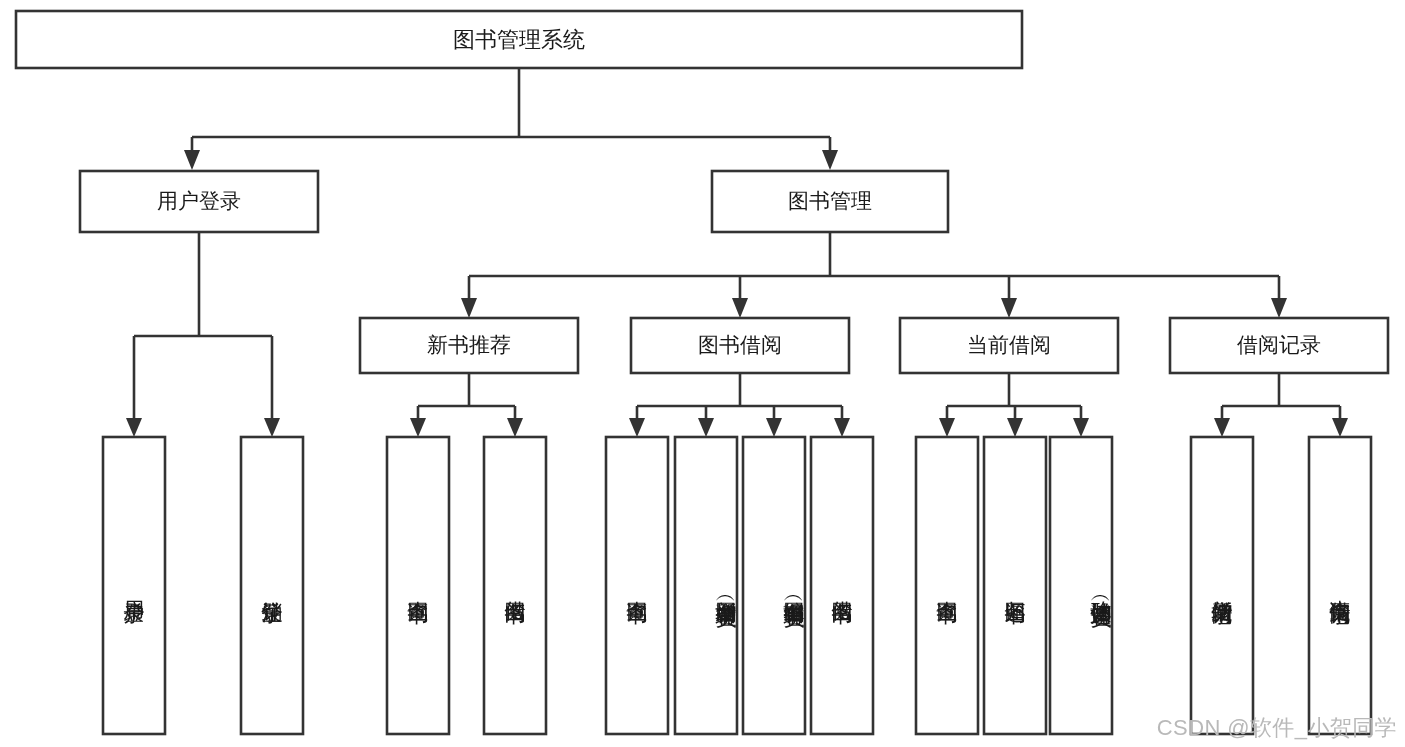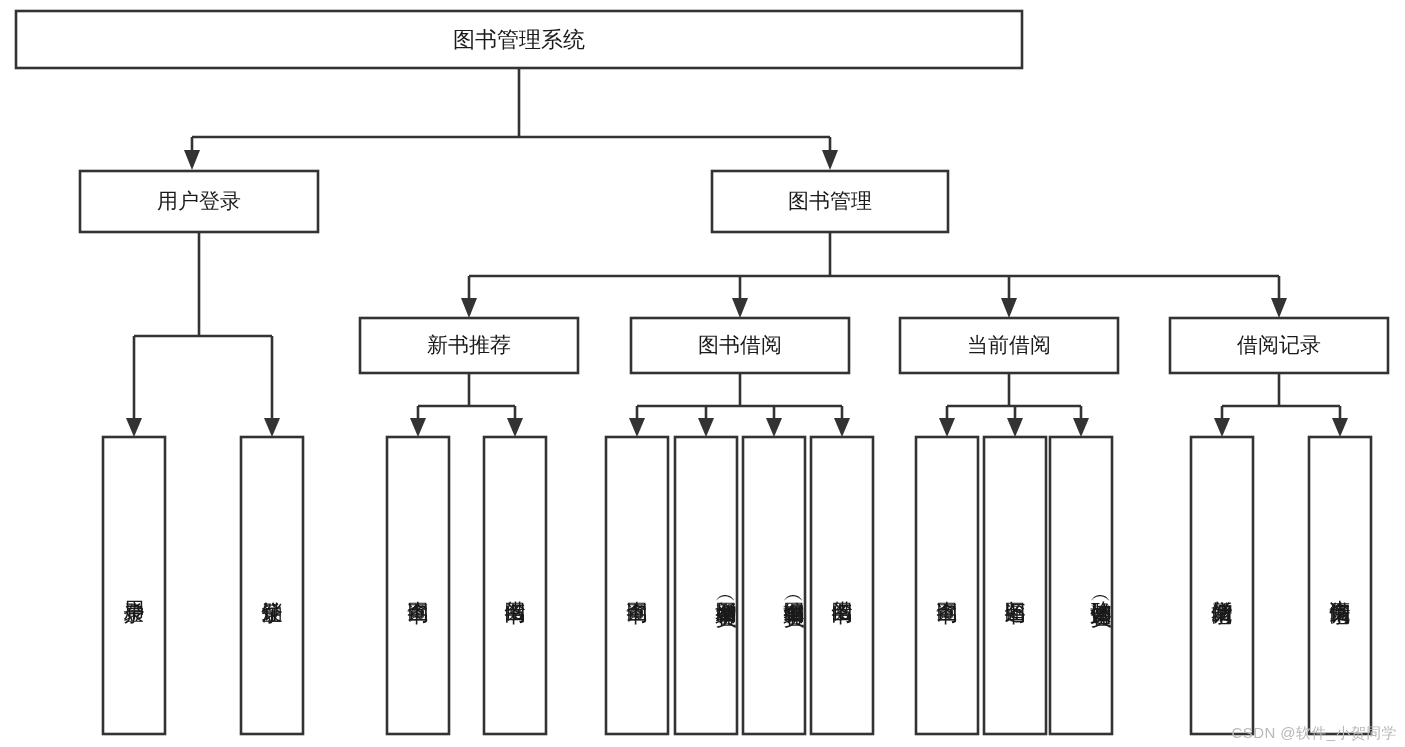--- a/index.html
+++ b/index.html
@@ -65,21 +65,21 @@
     align-items: center;
     justify-content: center;
     white-space: nowrap;
     pointer-events: none;
   }
   .watermark {
     position: absolute;
     right: 8px;
     bottom: 4px;
     font-family: "Liberation Sans", "DejaVu Sans", sans-serif;
-    font-size: 15px;
+    font-size: 22px;
     color: #b9b9b9;
     letter-spacing: 0.4px;
     white-space: nowrap;
   }
 </style>
 </head>
 <body>
 
 <div id="diagram-root">
 

